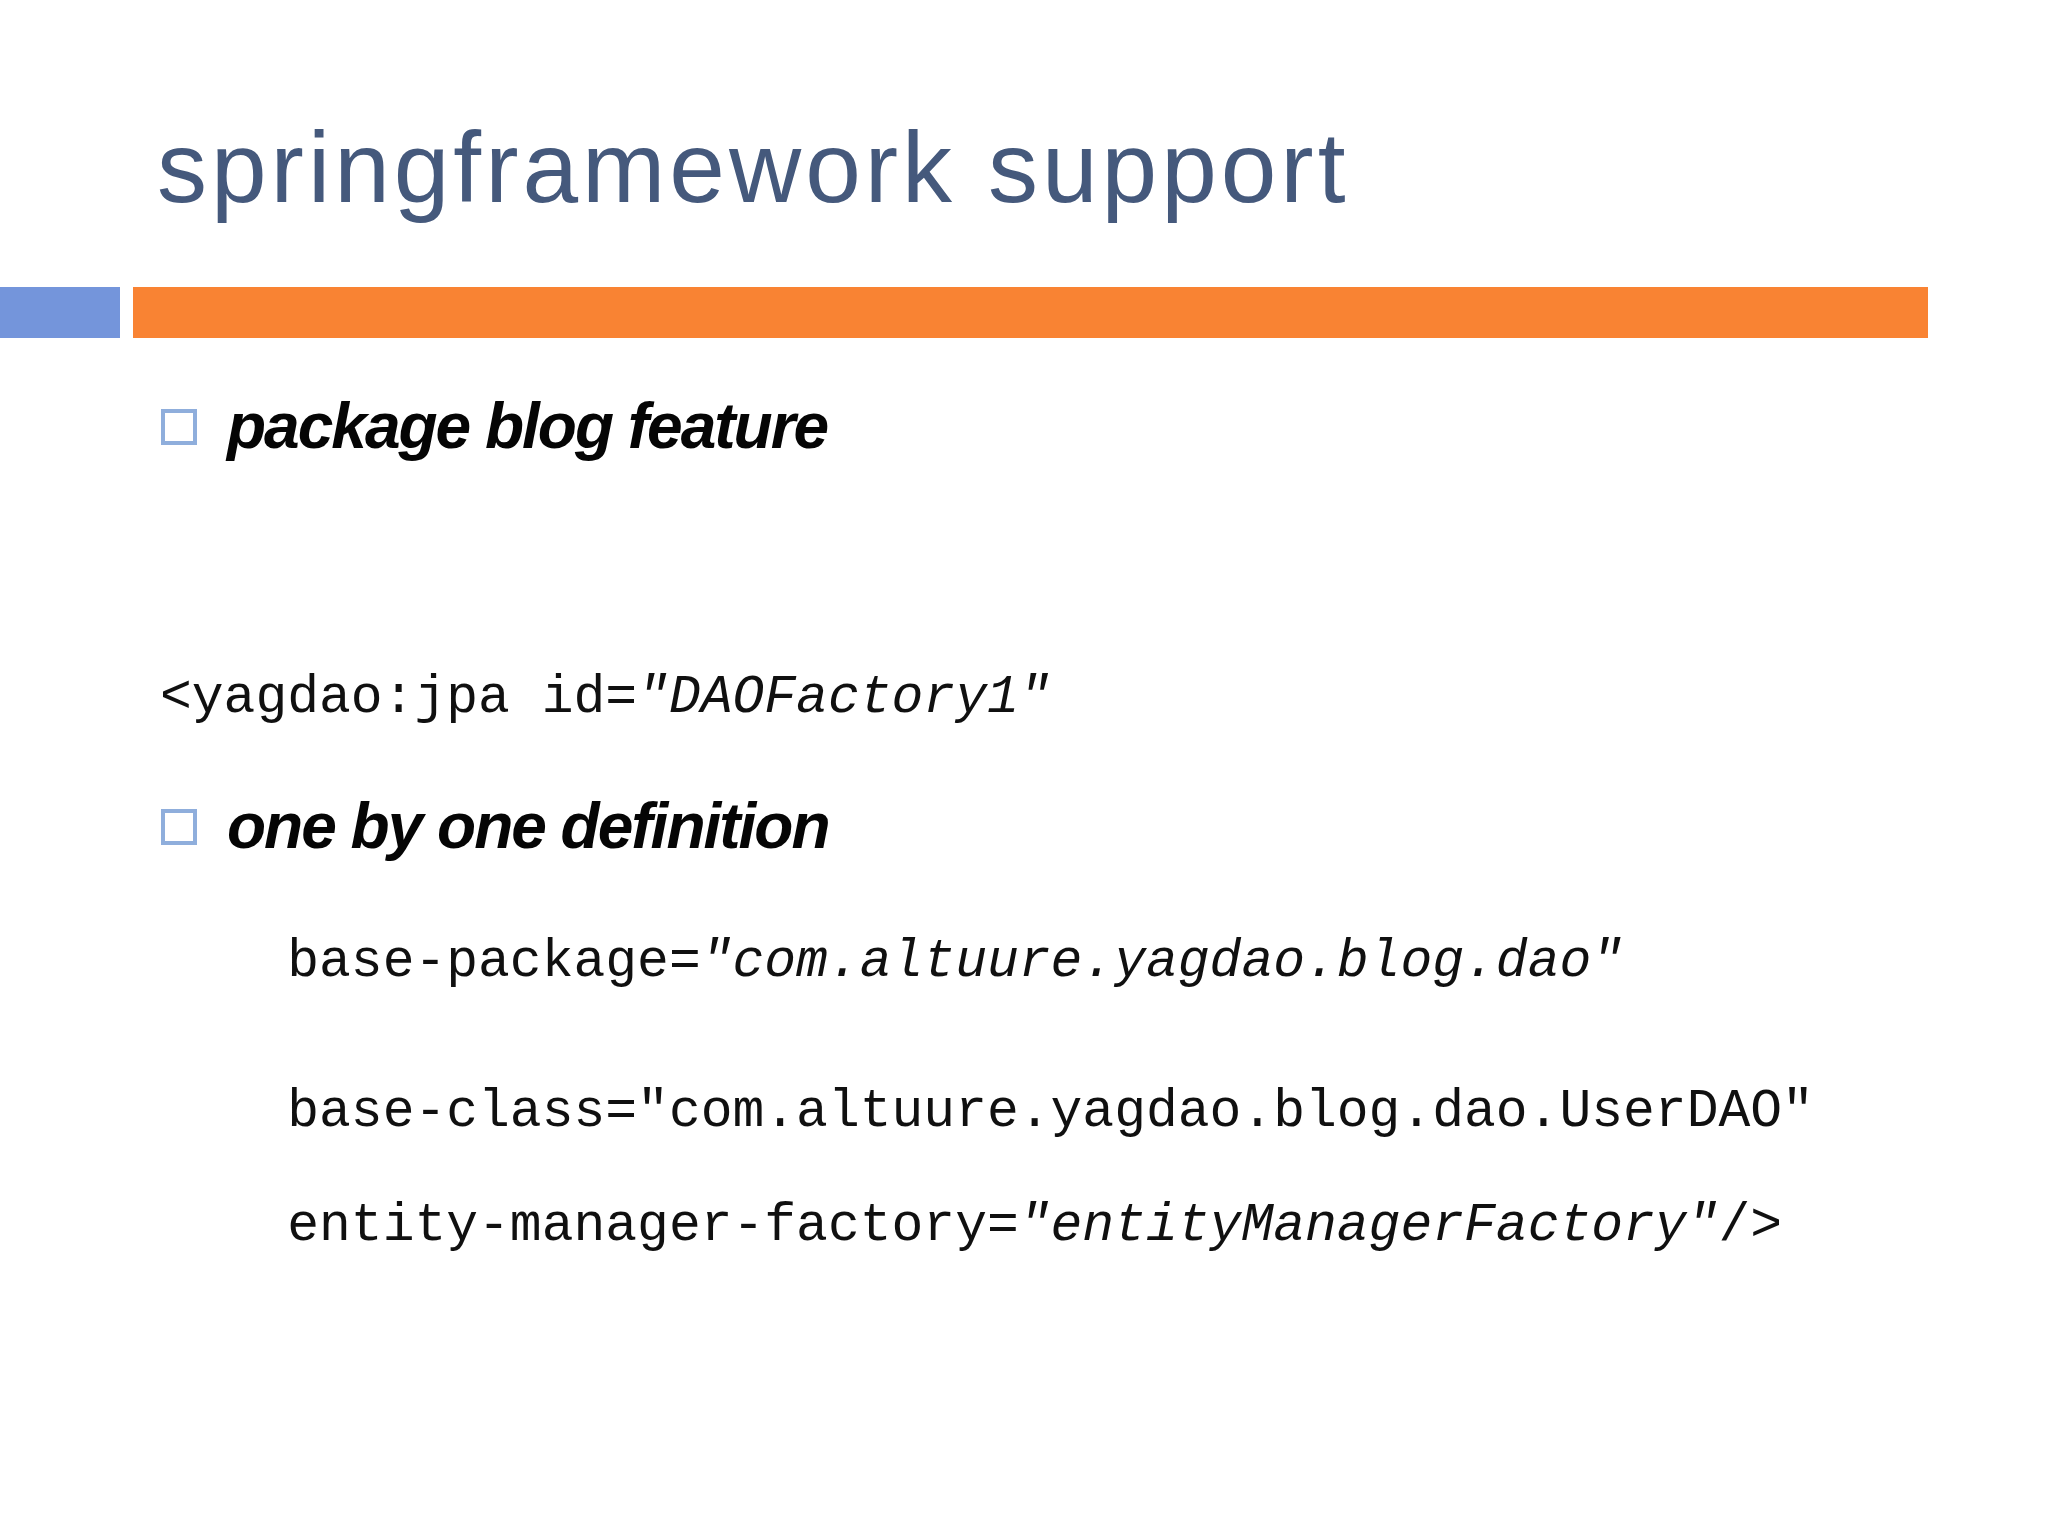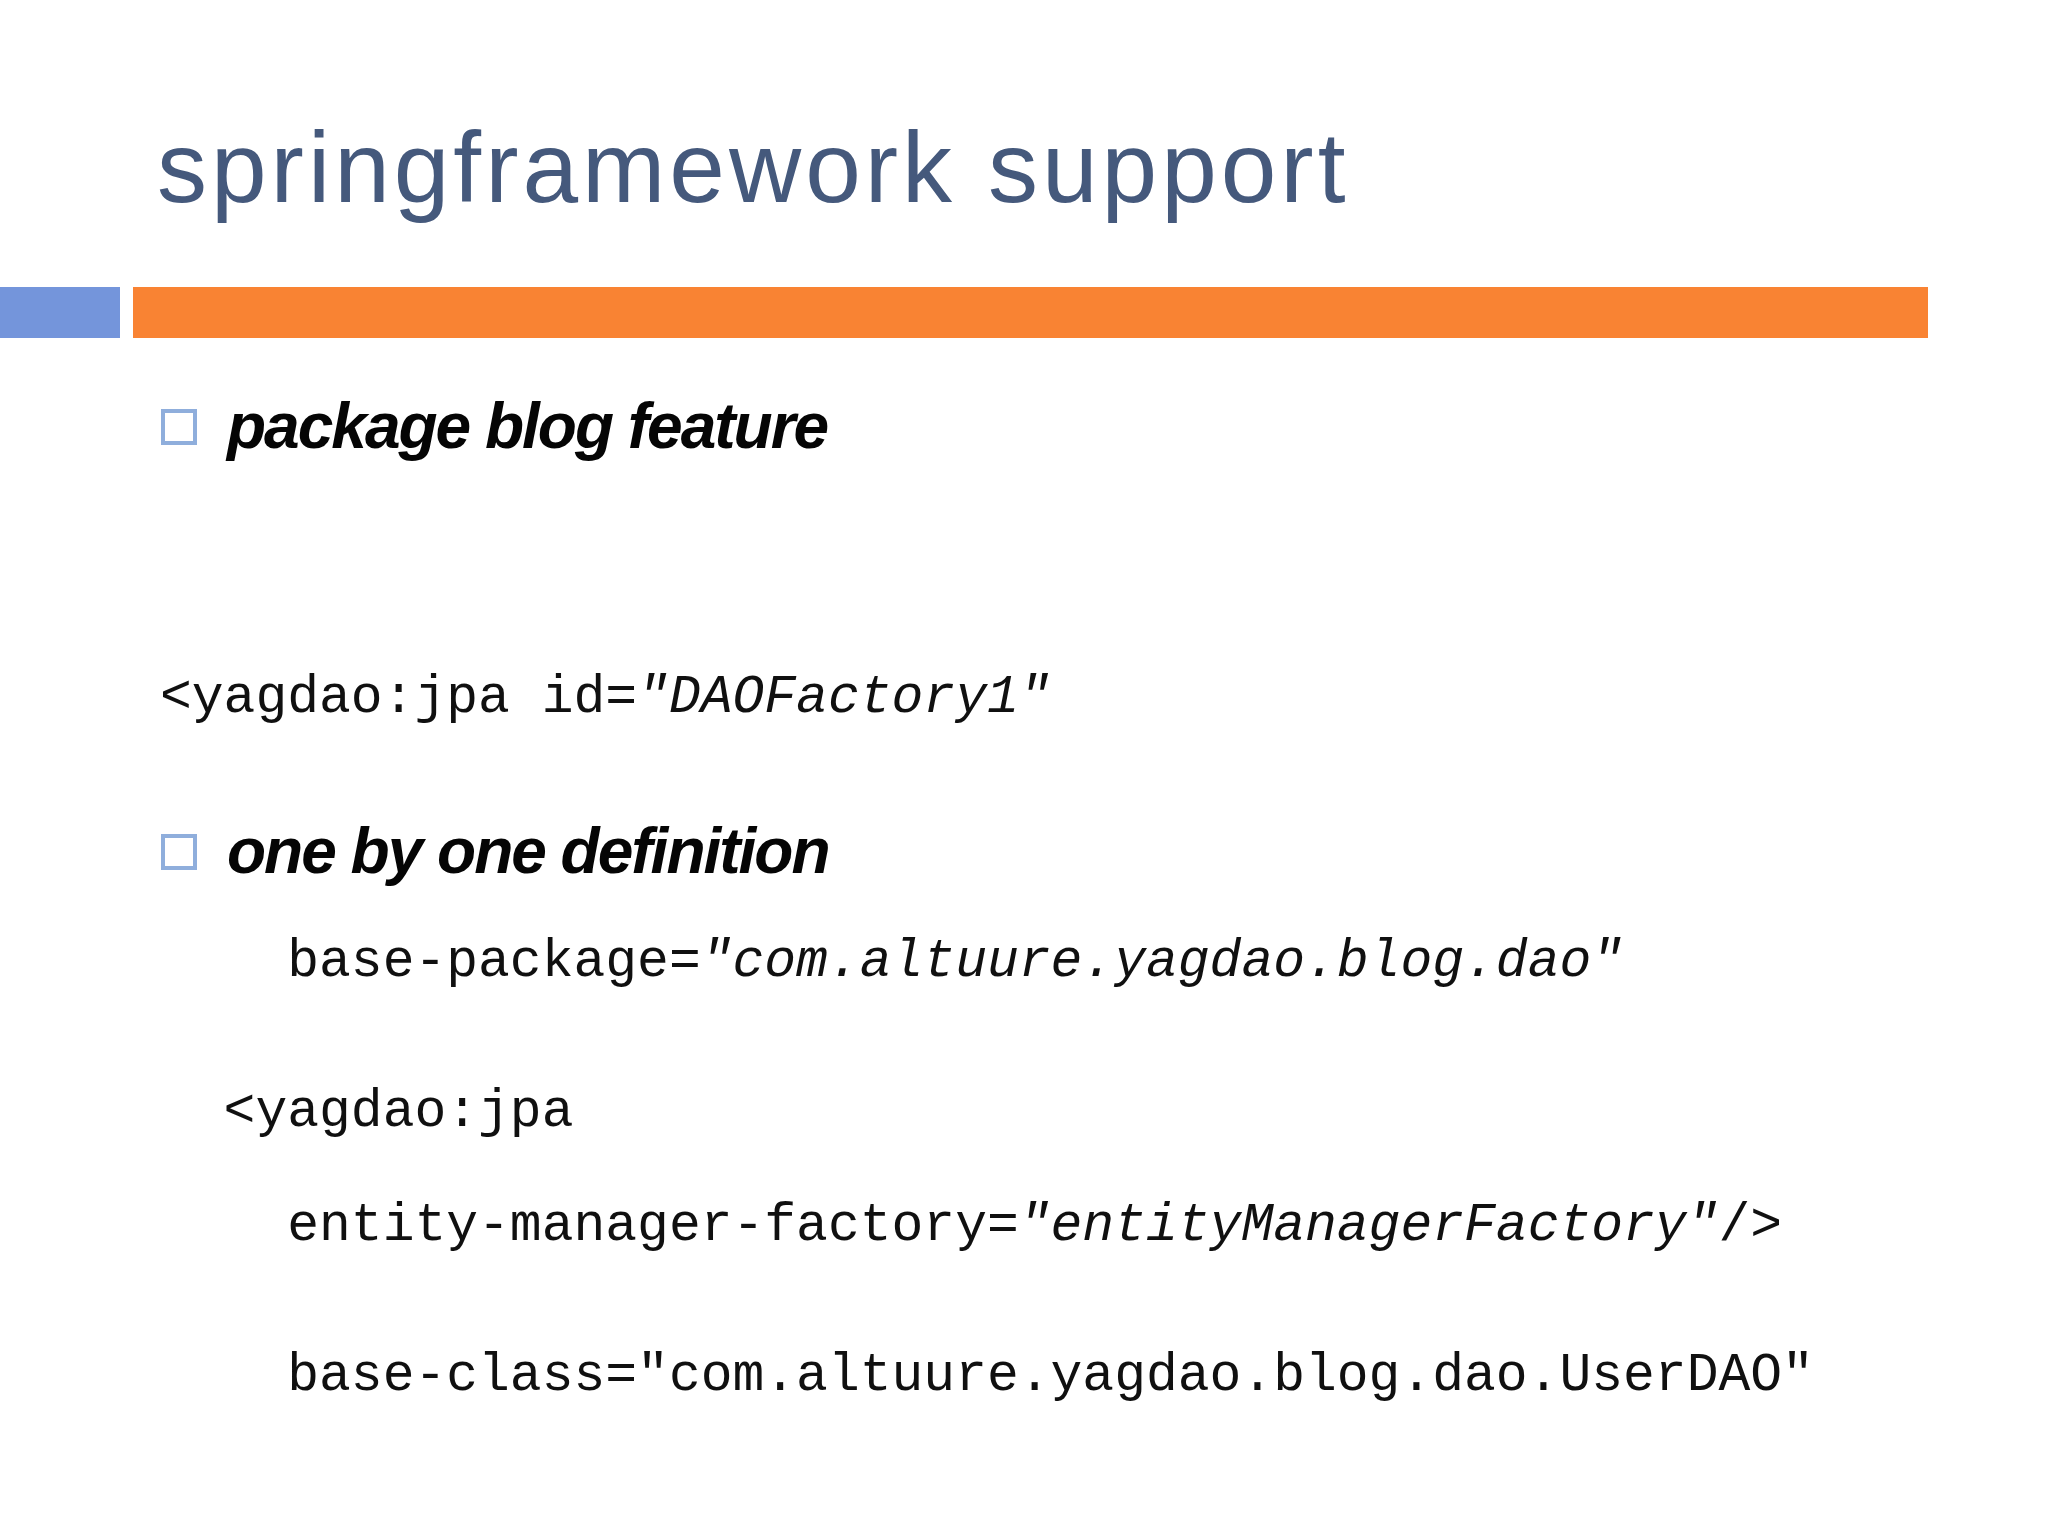--- a/index.html
+++ b/index.html
@@ -47,21 +47,21 @@
   }
   
   .bullet {
     position: absolute;
     left: 161px;
     display: flex;
     align-items: center;
     gap: 30px;
   }
   .bullet-1 { top: 390px; }
-  .bullet-2 { top: 815px; }
+  .bullet-2 { top: 790px; }
   .bsq {
     width: 28px;
     height: 28px;
     border: 4px solid #8FAEDC;
     background: #ffffff;
     flex: none;
     display: inline-block;
   }
   .blabel {
     font-size: 64px;
@@ -107,18 +107,17 @@
     <div class="cline"><span>    base-package=</span><span class="it">"com.altuure.yagdao.blog.dao"</span><span></span></div>
     <div class="cline"><span>    entity-manager-factory=</span><span class="it">"entityManagerFactory"</span><span>/&gt;</span></div>
   </div>
 
   <div class="bullet bullet-2">
     <span class="bsq"></span>
     <span class="blabel">one by one definition</span>
   </div>
 
   <div class="code code-2">
-    <div class="cline"><span>  &lt;yagdao:jpa</span><span class="it"></span><span></span></div>
     <div class="cline"><span>    base-class="com.altuure.yagdao.blog.dao.UserDAO"</span><span class="it"></span><span></span></div>
     
   </div>
 
 </div>
 
 </body></html>

